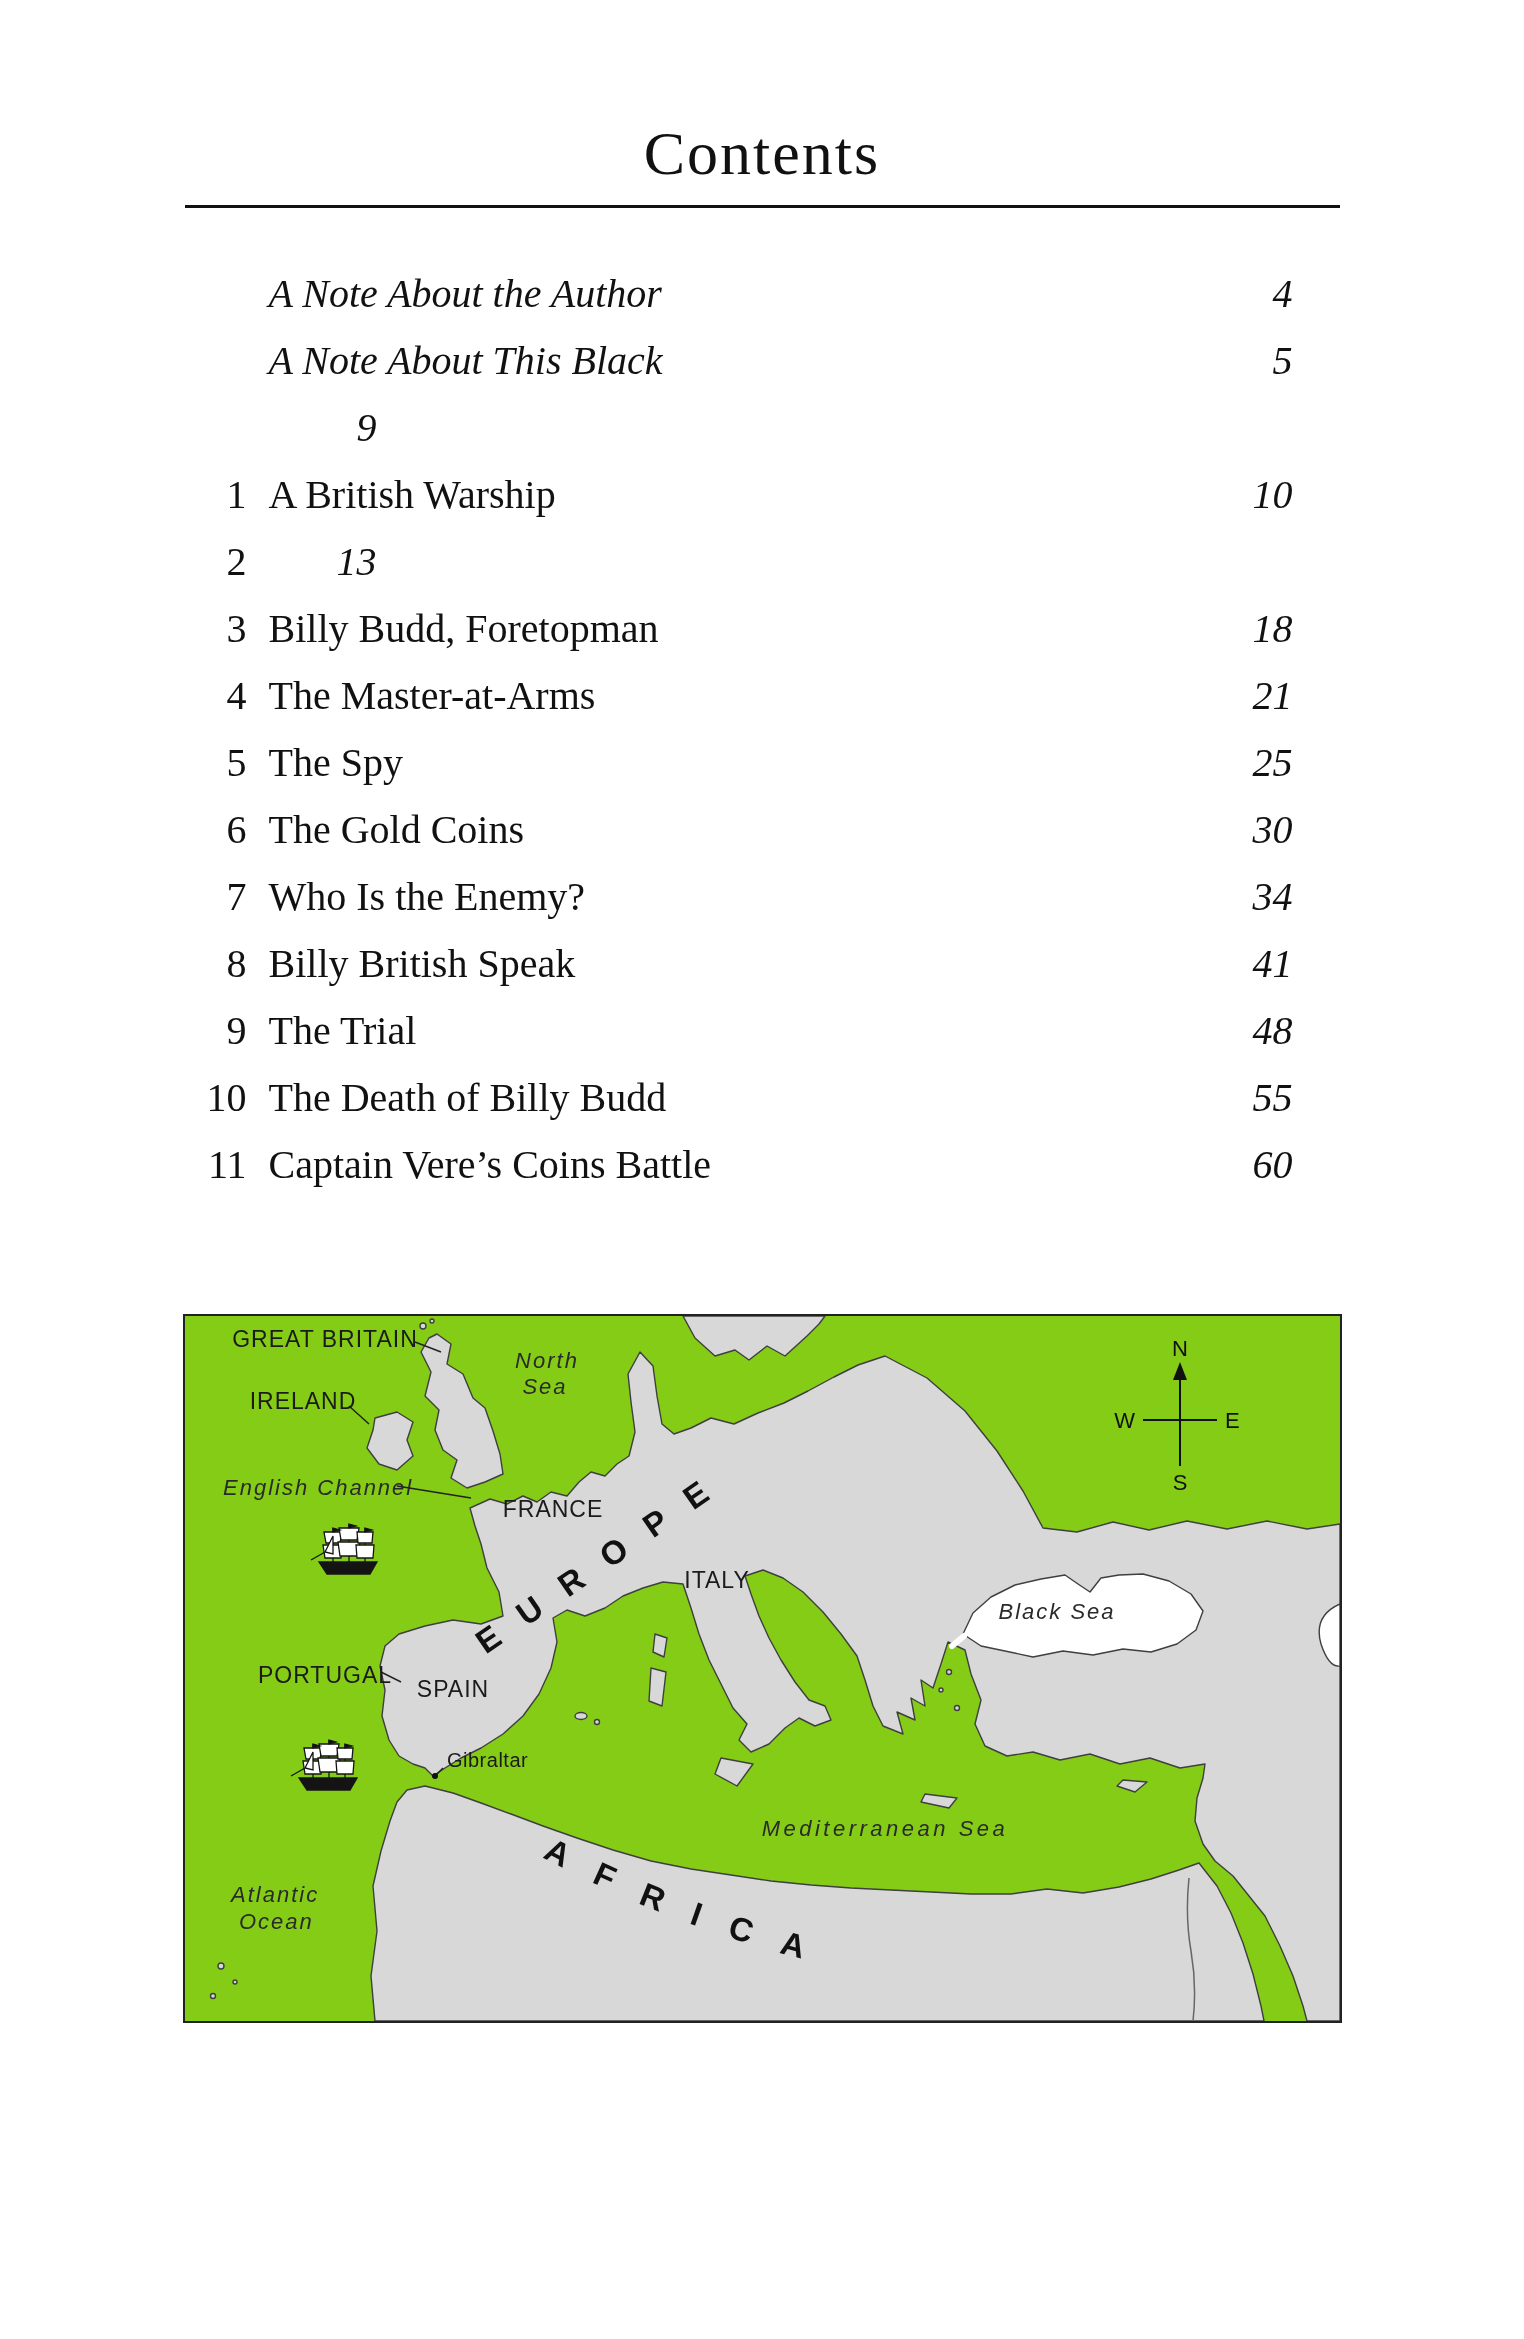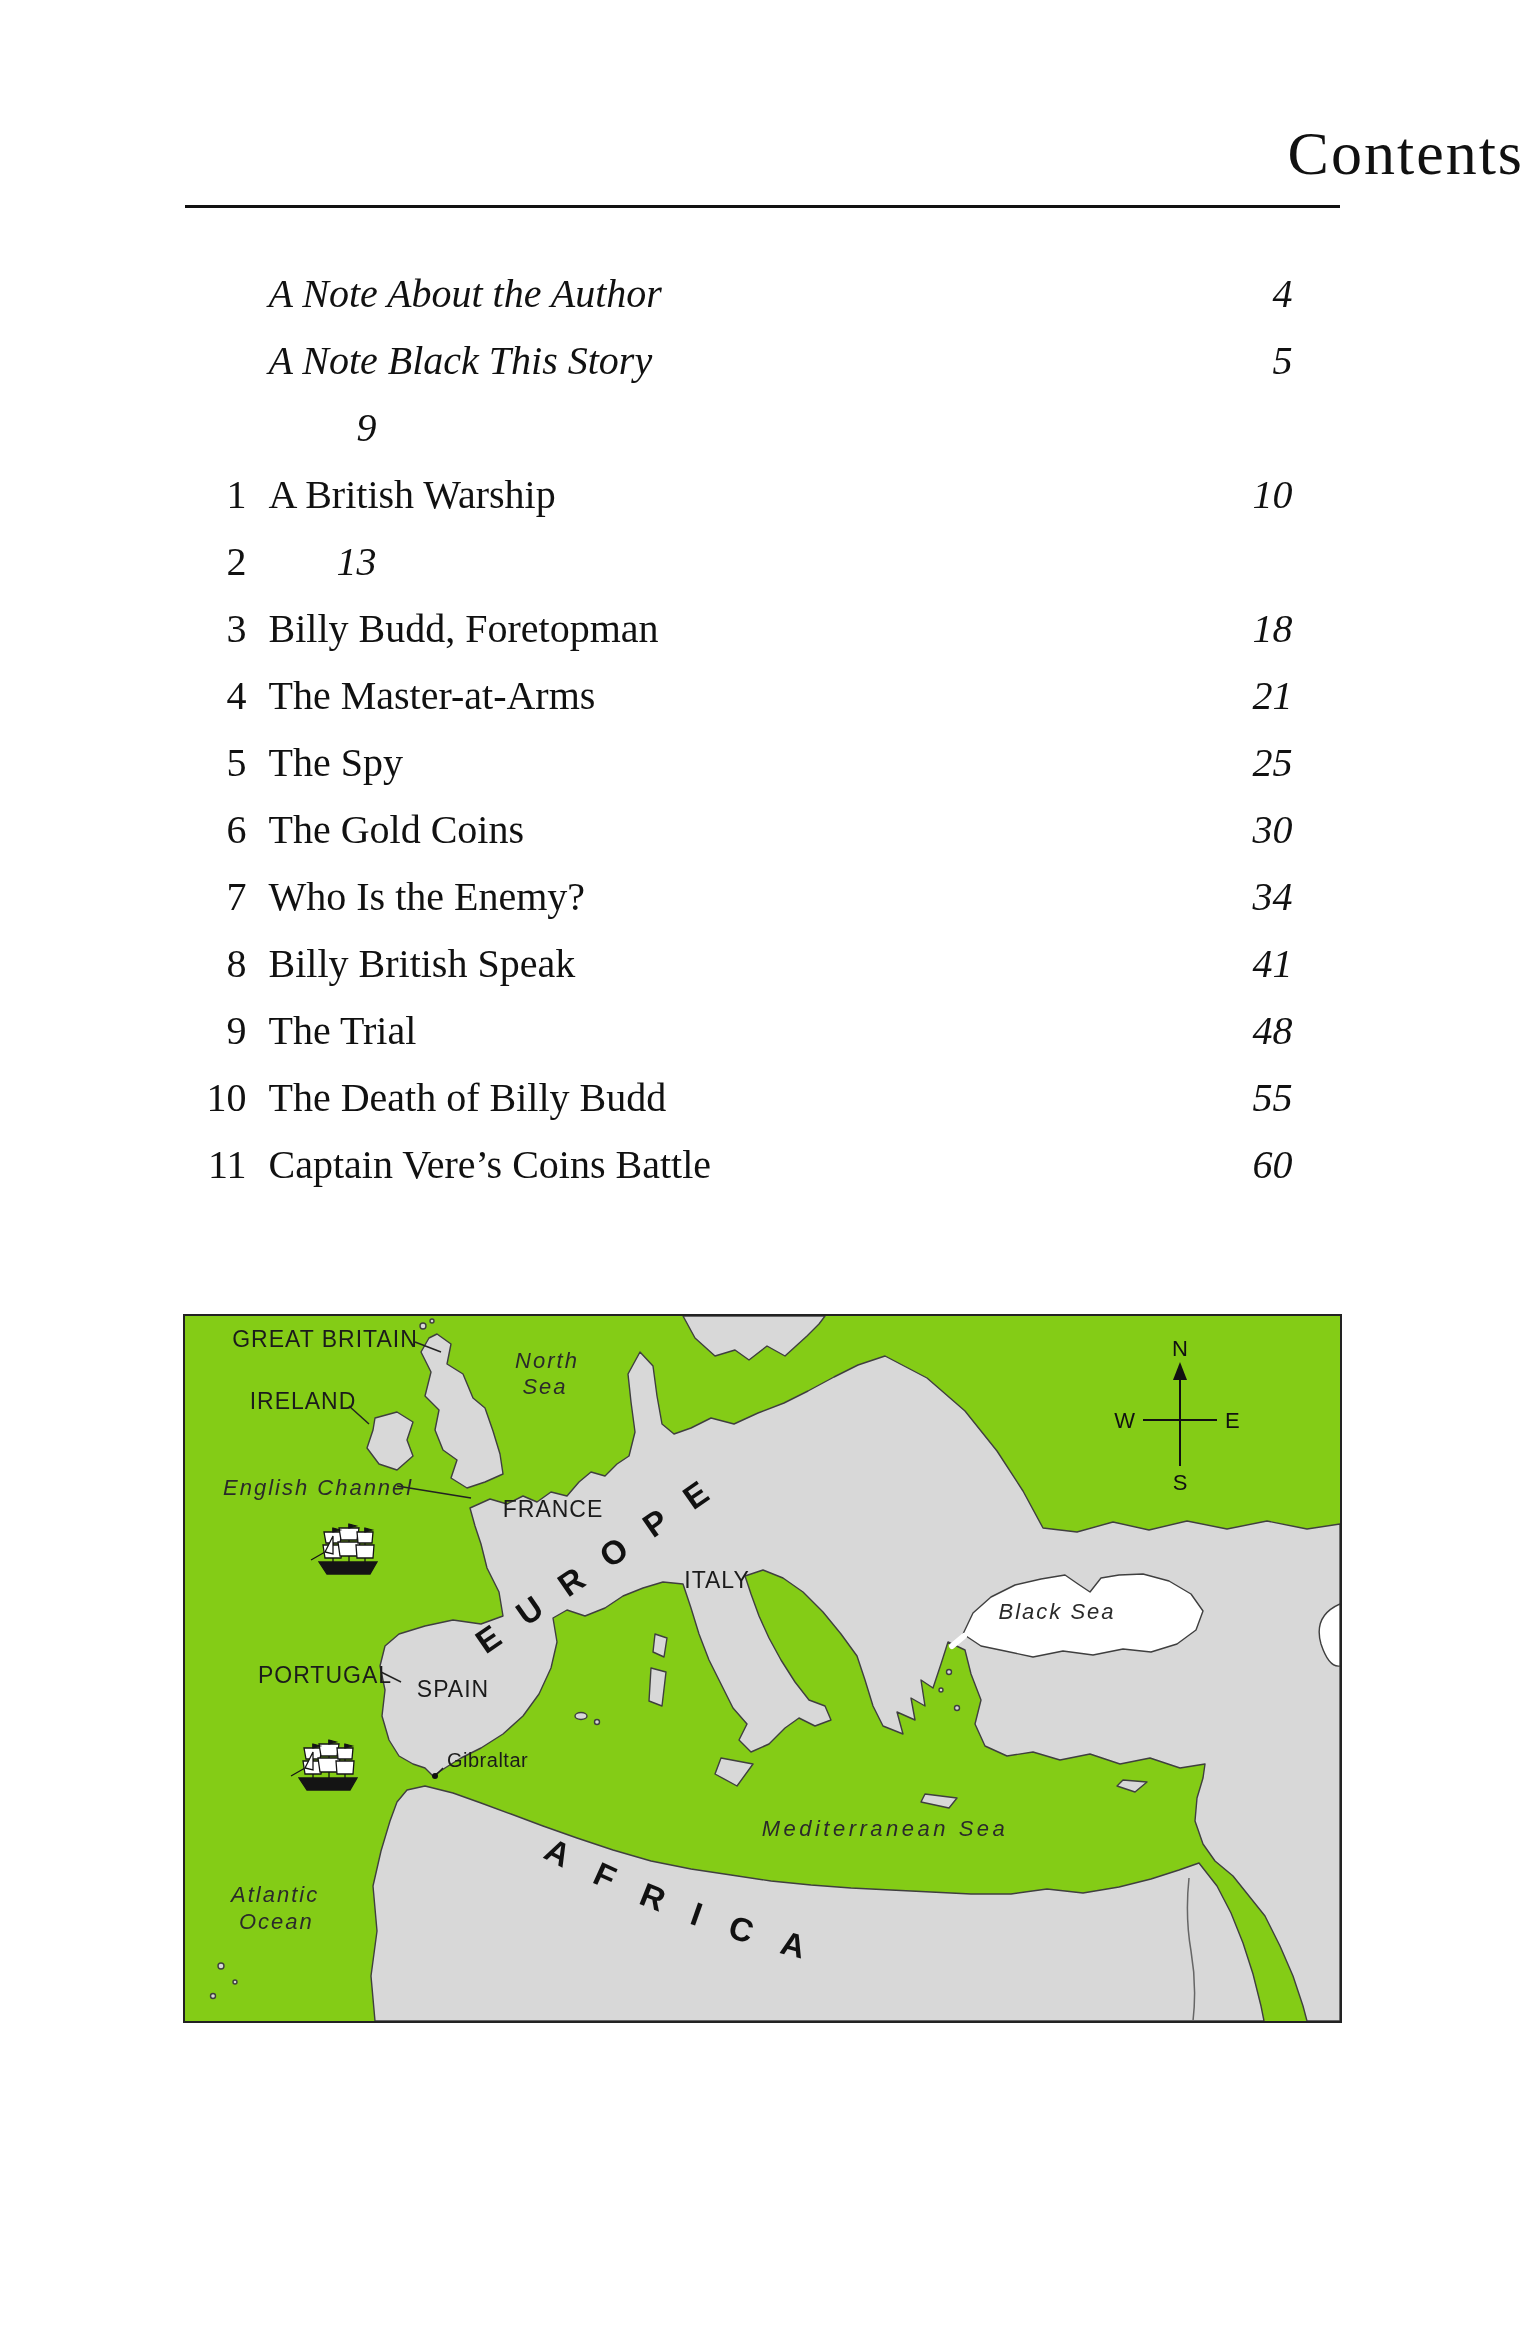--- a/index.html
+++ b/index.html
@@ -7,21 +7,21 @@
     position:relative;
     width:1524px;
     height:2339px;
     background:#ffffff;
     color:#111;
     font-family:"Liberation Serif", serif;
     overflow:hidden;
   }
   .page-title{
     margin:118px 0 0 0;
-    text-align:right;
+    text-align:center;
     font-size:62px;
     font-weight:400;
     letter-spacing:2px;
     line-height:1.15;
   }
   .title-rule{
     width:1155px;
     height:3px;
     background:#111;
     margin:16px auto 0 auto;
@@ -86,21 +86,21 @@
   <div class="title-rule"></div>
 
   <div class="toc">
     <div class="toc-row fm">
       <span class="num"></span>
       <span class="title">A Note About the Author</span>
       <span class="pg">4</span>
     </div>
     <div class="toc-row fm">
       <span class="num"></span>
-      <span class="title">A Note Black This Story</span>
+      <span class="title">A Note About This Black</span>
       <span class="pg">5</span>
     </div>
     <div class="toc-row fm">
       <span class="num"></span>
       <span class="pg">9</span>
     </div>
     <div class="toc-row">
       <span class="num">1</span>
       <span class="title">A British Warship</span>
       <span class="pg">10</span>

